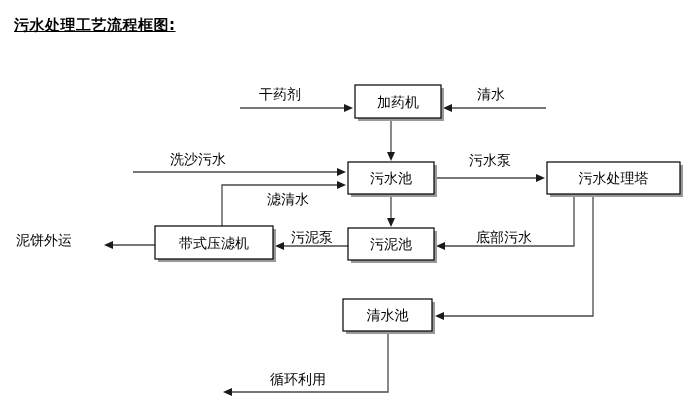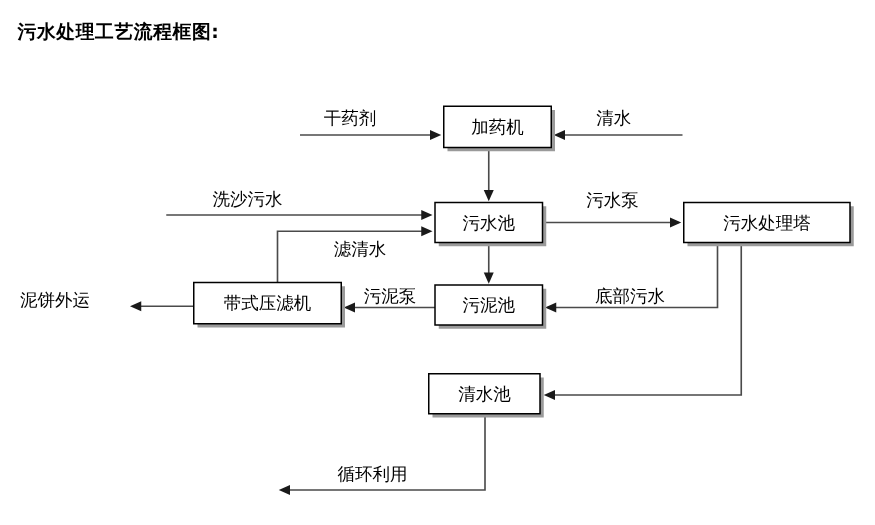--- a/index.html
+++ b/index.html
@@ -17,20 +17,21 @@
   }
   #title {
     position: absolute;
     left: 14px;
     top: 16px;
     font-size: 15px;
     font-weight: bold;
     color: #000000;
     letter-spacing: 0.5px;
     white-space: nowrap;
+    text-decoration: underline;
   }
   svg#flow {
     position: absolute;
     left: 0;
     top: 0;
     width: 700px;
     height: 420px;
   }
   .box-rect {
     fill: #ffffff;

